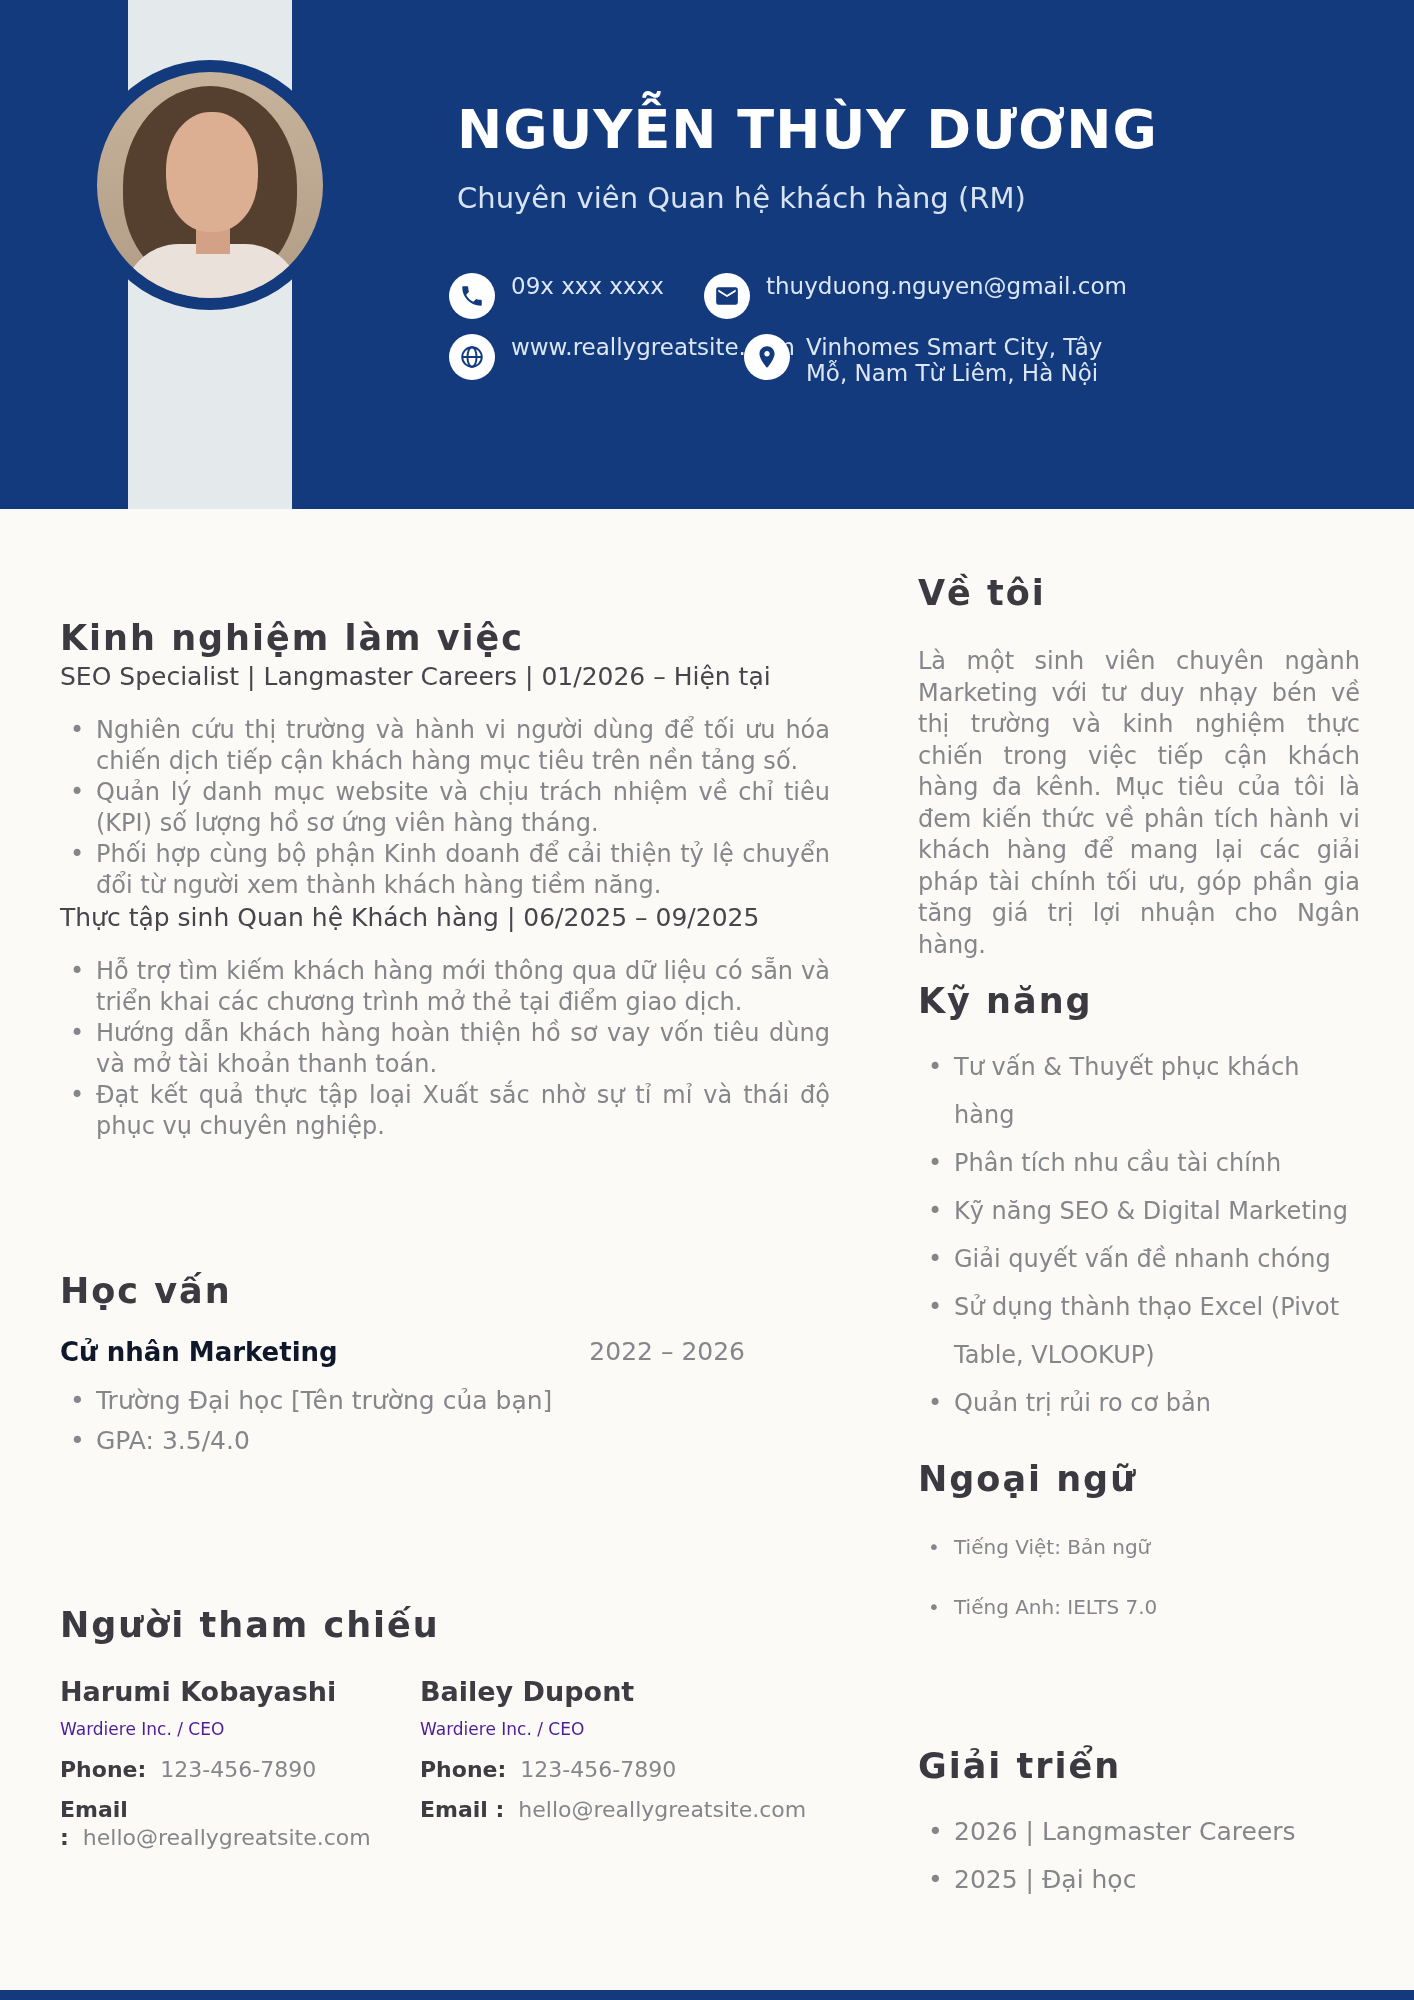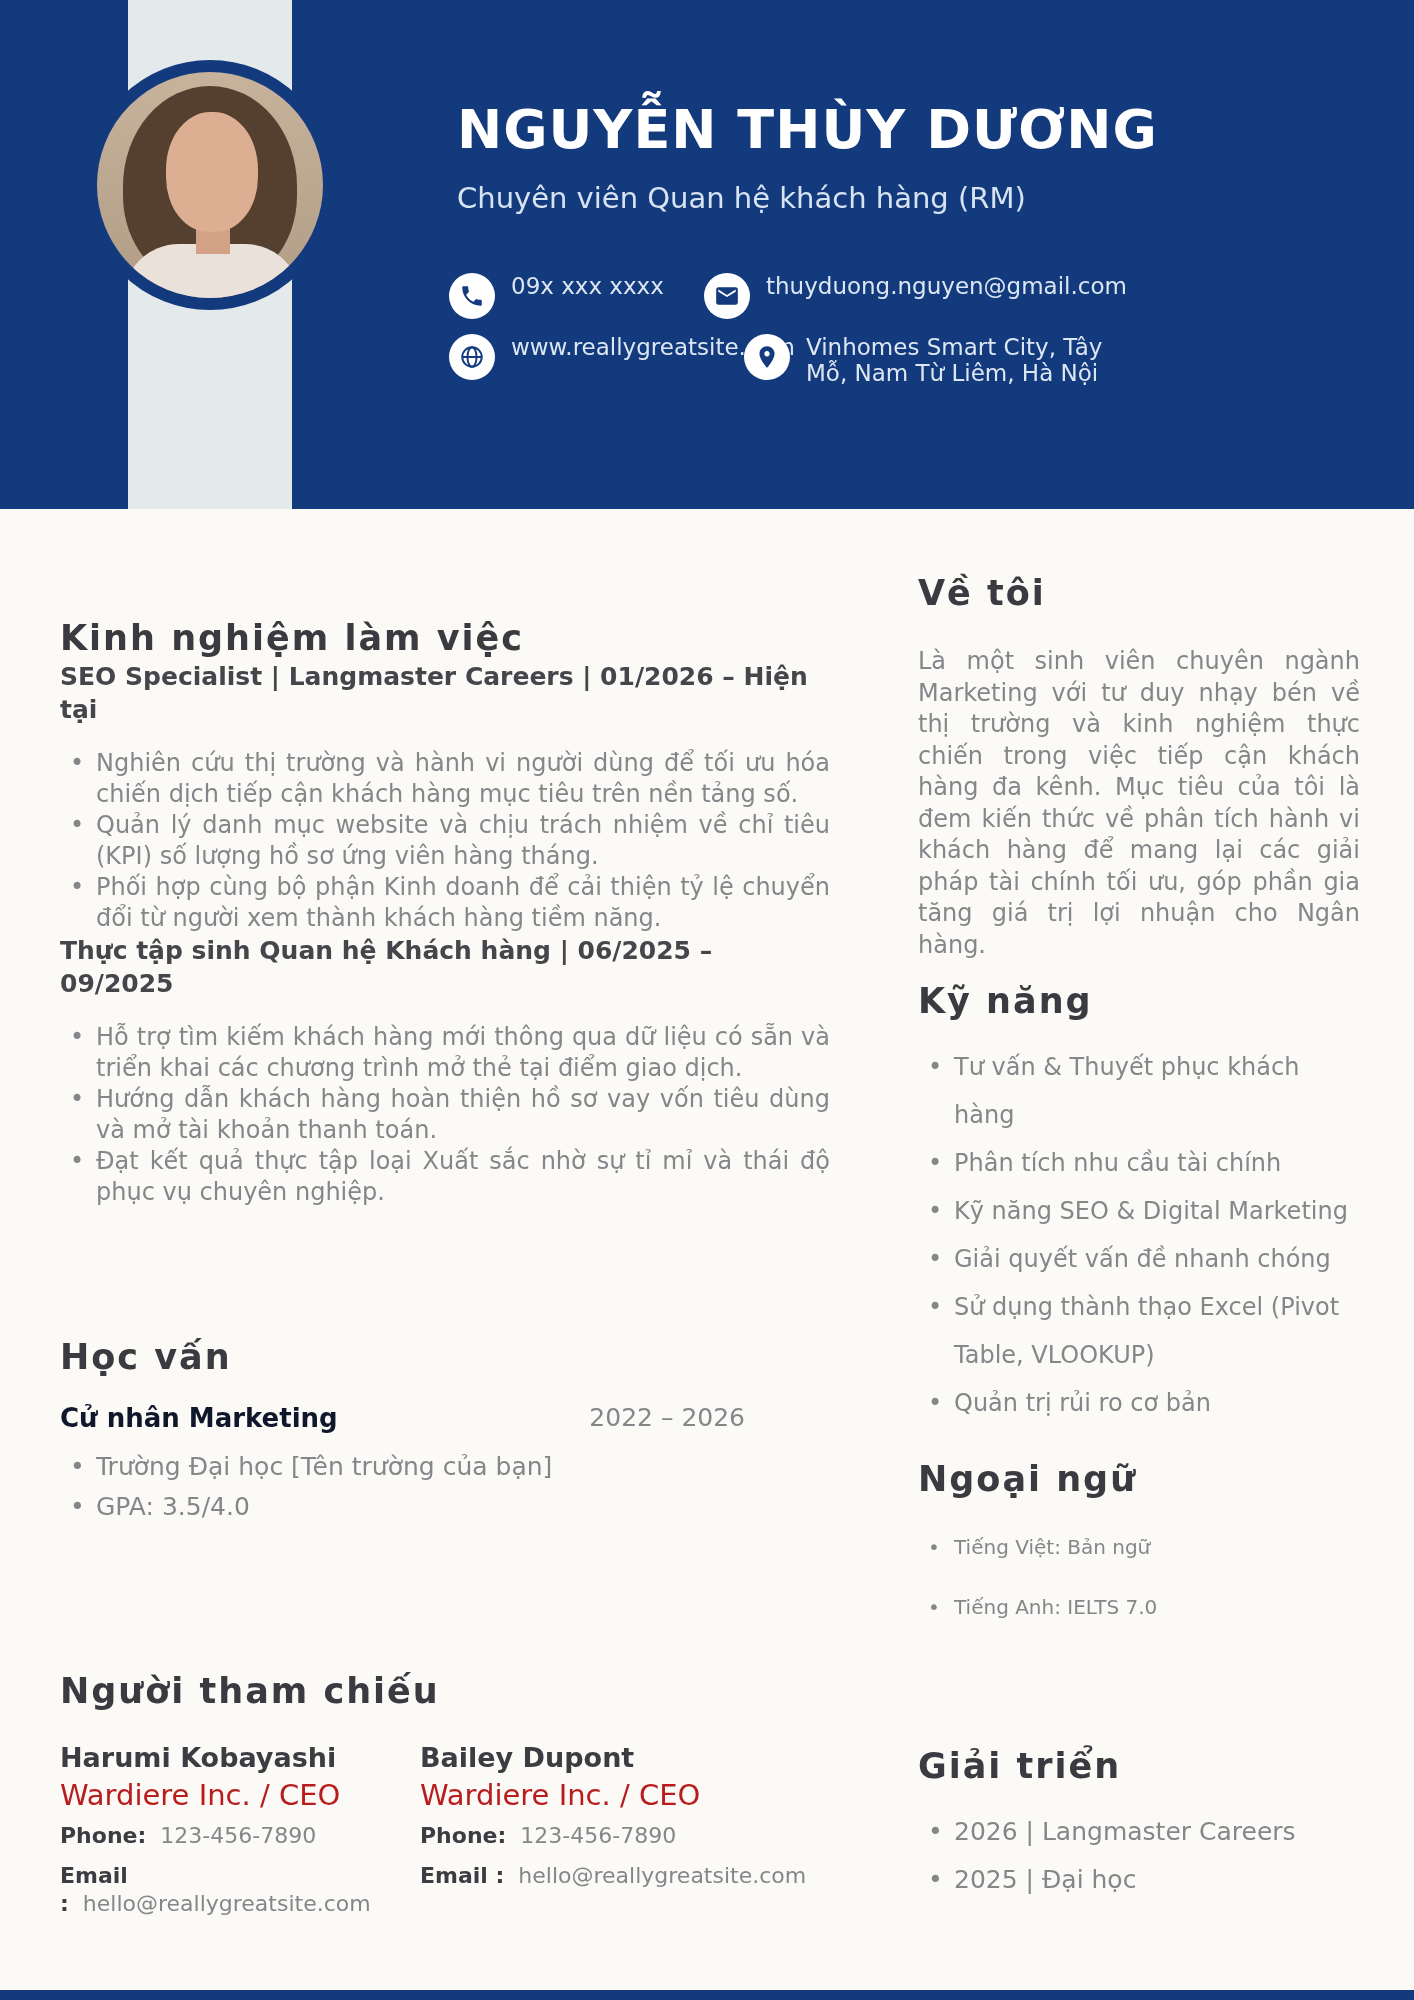--- a/index.html
+++ b/index.html
@@ -28,21 +28,21 @@
     width:46px; height:46px; border-radius:50%; background:#FFFFFF;
     display:flex; align-items:center; justify-content:center; flex:0 0 46px;
   }
   .icon-circle svg { width:26px; height:26px; }
   .contact-text { color:#DDE7F3; font-size:23px; line-height:26px; }
   .contact-text.narrow { width:330px; }
   
   #left-col  { position:absolute; left:60px;  top:509px; width:770px; }
   #right-col { position:absolute; left:918px; top:509px; width:442px; }
   .section-h { font-size:35px; font-weight:700; color:#3A3A40; letter-spacing:2px; line-height:44px; margin:0; }
-  h3.job-title { font-size:25px; font-weight:700; color:#45454B; line-height:33px; margin:0; }
+  h3.job-title { font-size:25px; font-weight:400; color:#45454B; line-height:33px; margin:0; }
   ul { list-style:none; margin:0; padding:0; }
   ul.dotted li { position:relative; padding-left:36px; color:#85868A; }
   ul.dotted li::before { content:"•"; position:absolute; left:10px; }
   
   #exp-h { margin-top:107px; }
   .job1-title { margin-top:38px; }
   .job2-title { margin-top:36px; }
   .job-bullets { margin-top:22px; font-size:24px; line-height:31px; text-align:justify; }
   .job-bullets li + li { margin-top:0; }
   
@@ -50,21 +50,21 @@
   .degree-row { margin-top:22px; display:flex; justify-content:space-between; align-items:flex-start; padding-right:85px; }
   .degree { font-size:26px; font-weight:700; color:#0f172a; line-height:34px; }
   .period { font-size:25px; color:#85868A; line-height:34px; font-weight:400; }
   .edu-bullets { margin-top:12px; font-size:25px; line-height:40px; }
   
   #ref-h { margin-top:142px; }
   .refs-row { margin-top:27px; display:flex; }
   .ref-card { width:360px; }
   .ref-card + .ref-card { width:auto; }
   .ref-name { font-size:27px; font-weight:700; color:#3C3C42; line-height:35px; }
-  .ref-company { font-size:29px; color:#b91c1c; margin-top:6px; line-height:29px; }
+  .ref-company { font-size:17px; color:#4c1d95; margin-top:6px; line-height:29px; }
   .ref-line { margin-top:12px; font-size:22px; line-height:28px; }
   .ref-line .lbl { font-weight:700; color:#3C3C42; margin-right:14px; }
   .ref-line .val { color:#85868A; }
   
   #about-h { margin-top:62px; }
   #about-text { margin-top:31px; font-size:24px; line-height:31.5px; color:#85868A; text-align:justify; margin-bottom:0; }
   #skills-h { margin-top:18px; }
   .skills-list { margin-top:20px; font-size:24px; line-height:48px; }
   #lang-h { margin-top:30px; }
   .lang-list { margin-top:31px; font-size:20px; line-height:31px; }

